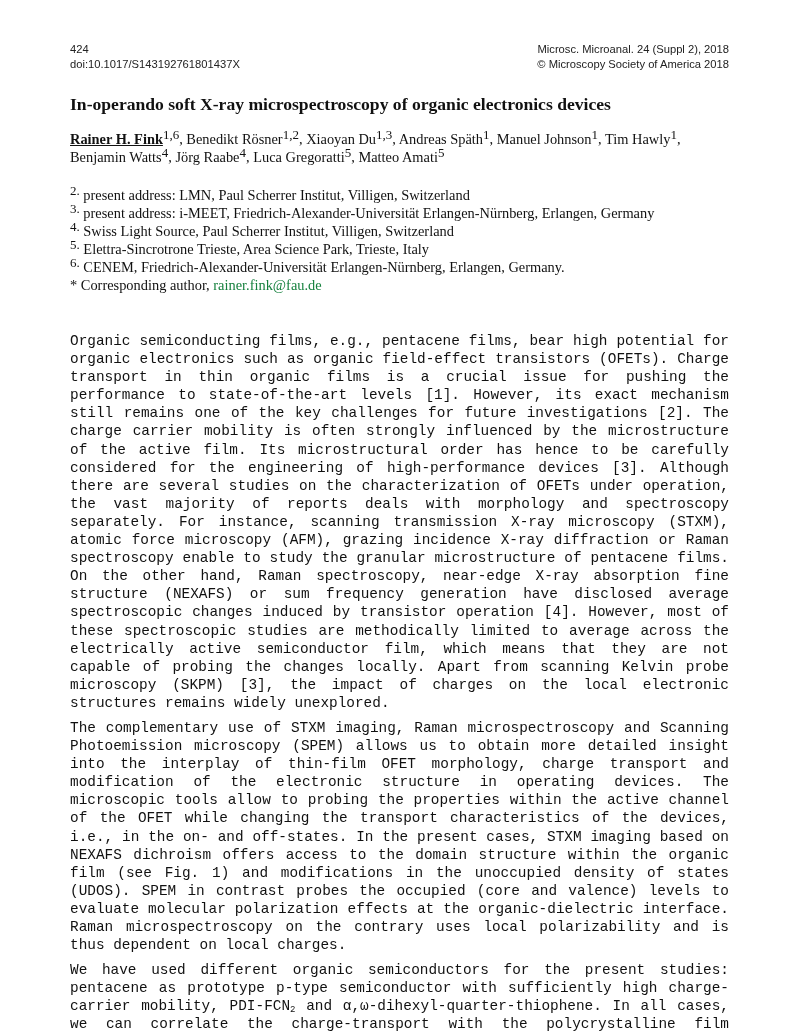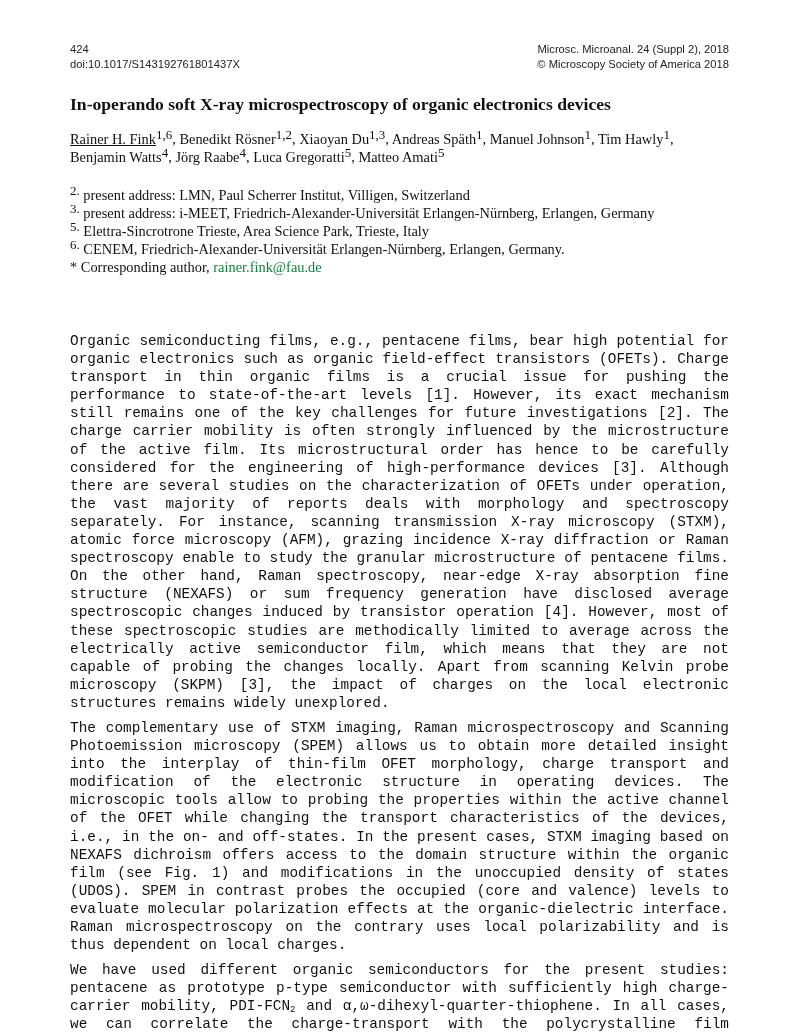--- a/index.html
+++ b/index.html
@@ -2,21 +2,21 @@
 <html><head>
   <meta charset="utf-8">
   <style>
     html, body { margin: 0; padding: 0; background: #ffffff; }
     body { width: 800px; height: 1036px; position: relative; overflow: hidden; color: #111; }
     .hdr { position: absolute; top: 42px; left: 70px; width: 659px; font-family: "Liberation Sans", sans-serif; font-size: 11.2px; line-height: 15px; color: #222; }
     .hdr .l { position: absolute; left: 0; top: 0; }
     .hdr .r { position: absolute; right: 0; top: 0; text-align: right; }
     .title { position: absolute; top: 94px; left: 70px; font-family: "Liberation Serif", serif; font-weight: bold; font-size: 17.6px; white-space: nowrap; }
     .authors { position: absolute; top: 130px; left: 70px; width: 660px; font-family: "Liberation Serif", serif; font-size: 14.4px; line-height: 18px; }
-    .authors .u { text-decoration: underline; }
+    .authors .u { text-decoration: underline; font-weight: bold; }
     sup { font-size: 13px; line-height: 0; vertical-align: 5px; }
     sub { font-size: 9px; line-height: 0; vertical-align: -2px; }
     .affils { position: absolute; top: 186px; left: 70px; width: 660px; font-family: "Liberation Serif", serif; font-size: 14.4px; line-height: 18px; }
     .affils div { margin: 0; }
     .email { color: #15803d; }
     .body { position: absolute; top: 332px; left: 70px; width: 659px; font-family: Liberation Mono, monospace; font-size: 14.4px; line-height: 18.1px; text-align: justify; }
     .body p { margin: 0 0 7px 0; }
   </style>
 </head>
 <body>
@@ -44,20 +44,21 @@
   <br>
   <span><span>Benjamin Watts</span><sup>4</sup></span>,
   <span><span>Jörg Raabe</span><sup>4</sup></span>,
   <span><span>Luca Gregoratti</span><sup>5</sup></span>,
   <span><span>Matteo Amati</span><sup>5</sup></span>
 </div>
 
 <div class="affils">
   <div><sup>2.</sup> <span>present address: LMN, Paul Scherrer Institut, Villigen, Switzerland</span></div>
   <div><sup>3.</sup> <span>present address: i-MEET, Friedrich-Alexander-Universität Erlangen-Nürnberg, Erlangen, Germany</span></div>
+  <div><sup>4.</sup> <span>Swiss Light Source, Paul Scherrer Institut, Villigen, Switzerland</span></div>
   <div><sup>5.</sup> <span>Elettra-Sincrotrone Trieste, Area Science Park, Trieste, Italy</span></div>
   <div><sup>6.</sup> <span>CENEM, Friedrich-Alexander-Universität Erlangen-Nürnberg, Erlangen, Germany.</span></div>
   <div><span>* Corresponding author, </span><a class="email">rainer.fink@fau.de</a></div>
 </div>
 
 <div class="body">
   <p>Organic semiconducting films, e.g., pentacene films, bear high potential for organic electronics such as organic field-effect transistors (OFETs). Charge transport in thin organic films is a crucial issue for pushing the performance to state-of-the-art levels [1]. However, its exact mechanism still remains one of the key challenges for future investigations [2]. The charge carrier mobility is often strongly influenced by the microstructure of the active film. Its microstructural order has hence to be carefully considered for the engineering of high-performance devices [3]. Although there are several studies on the characterization of OFETs under operation, the vast majority of reports deals with morphology and spectroscopy separately. For instance, scanning transmission X-ray microscopy (STXM), atomic force microscopy (AFM), grazing incidence X-ray diffraction or Raman spectroscopy enable to study the granular microstructure of pentacene films. On the other hand, Raman spectroscopy, near-edge X-ray absorption fine structure (NEXAFS) or sum frequency generation have disclosed average spectroscopic changes induced by transistor operation [4]. However, most of these spectroscopic studies are methodically limited to average across the electrically active semiconductor film, which means that they are not capable of probing the changes locally. Apart from scanning Kelvin probe microscopy (SKPM) [3], the impact of charges on the local electronic structures remains widely unexplored.</p>
   <p>The complementary use of STXM imaging, Raman microspectroscopy and Scanning Photoemission microscopy (SPEM) allows us to obtain more detailed insight into the interplay of thin-film OFET morphology, charge transport and modification of the electronic structure in operating devices. The microscopic tools allow to probing the properties within the active channel of the OFET while changing the transport characteristics of the devices, i.e., in the on- and off-states. In the present cases, STXM imaging based on NEXAFS dichroism offers access to the domain structure within the organic film (see Fig. 1) and modifications in the unoccupied density of states (UDOS). SPEM in contrast probes the occupied (core and valence) levels to evaluate molecular polarization effects at the organic-dielectric interface. Raman microspectroscopy on the contrary uses local polarizability and is thus dependent on local charges.</p>
   <p><span>We have used different organic semiconductors for the present studies: pentacene as prototype p-type semiconductor with sufficiently high charge-carrier mobility, PDI-FCN</span><sub>2</sub><span> and α,ω-dihexyl-quarter-thiophene. In all cases, we can correlate the charge-transport with the polycrystalline film morphology due to charge trapping at the grain boundaries. The gate effect induces variations in the UDOS due to energetic level shifts and thus partial filling/depletion of the LUMO levels. Since both occupied and unoccupied states are affected in the on-state of the OFET, energetic shifts are not accessible from</span></p>
 </div>

